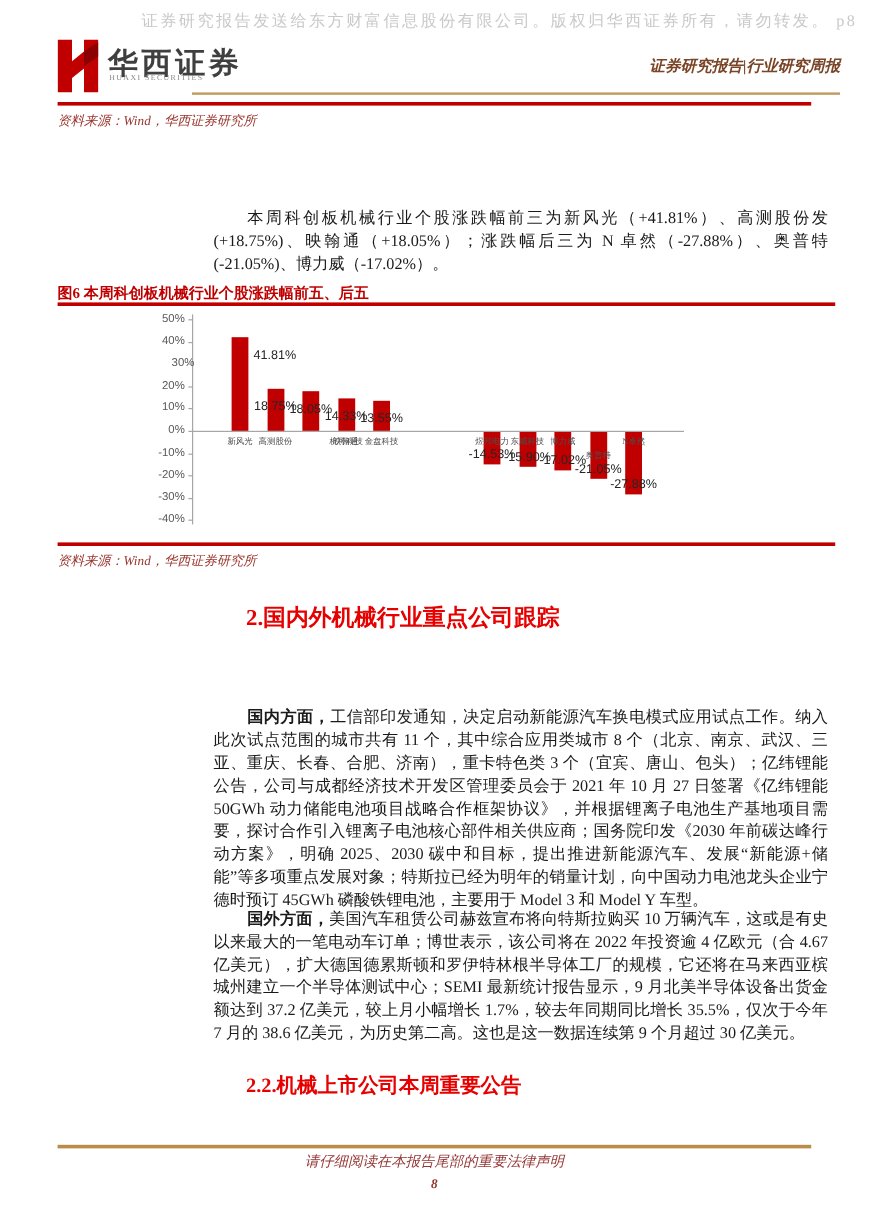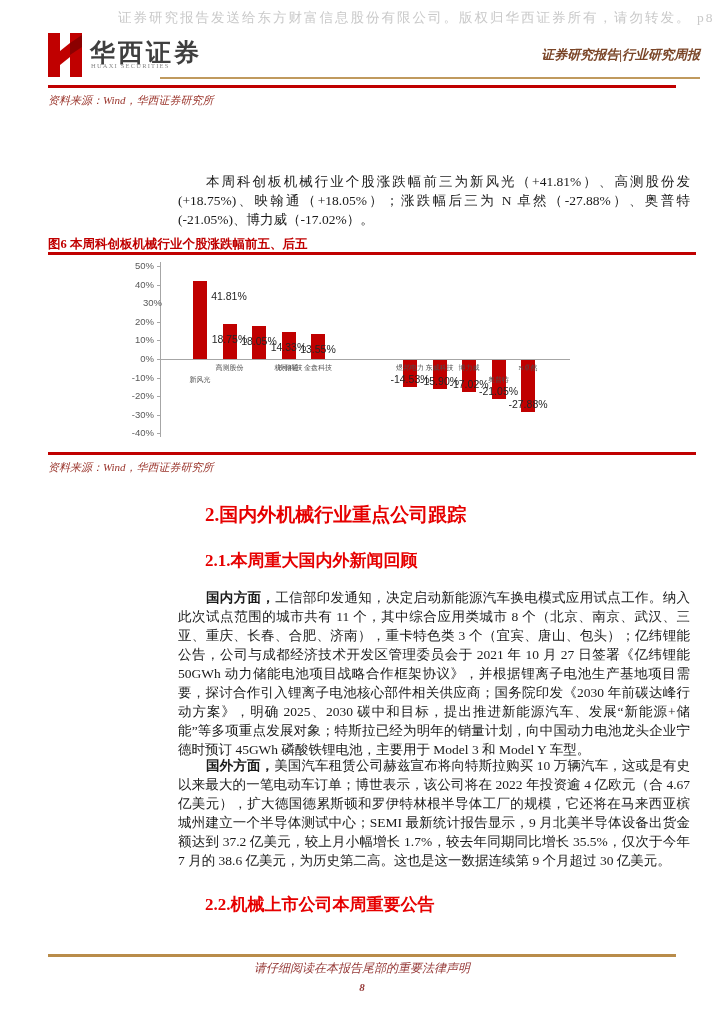--- a/index.html
+++ b/index.html
@@ -91,21 +91,21 @@
       <div class="ytick-label" style="left: 72px; top: 115.55px;">-10%</div>
       <div class="axis" style="left: 109px; top: 121.55px; width: 3px; height: 1px;"></div>
       <div class="ytick-label" style="left: 72px; top: 134.1px;">-20%</div>
       <div class="axis" style="left: 109px; top: 140.1px; width: 3px; height: 1px;"></div>
       <div class="ytick-label" style="left: 72px; top: 152.65px;">-30%</div>
       <div class="axis" style="left: 109px; top: 158.65px; width: 3px; height: 1px;"></div>
       <div class="ytick-label" style="left: 72px; top: 171.2px;">-40%</div>
       <div class="axis" style="left: 109px; top: 177.2px; width: 3px; height: 1px;"></div>
       <div class="bar" style="left: 145px; top: 25.4424px; width: 14px; height: 77.5576px; background: rgb(192, 0, 0);"></div>
       <div class="bar-value" style="left: 152px; top: 34.4424px; margin-left: 29px;">41.81%</div>
-      <div class="bar-cat" style="left: 152px; top: 107px; margin-top: 12px;">新风光</div>
+      <div class="bar-cat" style="left: 152px; top: 107px;">新风光</div>
       <div class="bar" style="left: 174.5px; top: 68.2188px; width: 14px; height: 34.7812px; background: rgb(192, 0, 0);"></div>
       <div class="bar-value" style="left: 181.5px; top: 77.2188px;">18.75%</div>
       <div class="bar-cat" style="left: 181.5px; top: 107px;">高测股份</div>
       <div class="bar" style="left: 204px; top: 69.5172px; width: 14px; height: 33.4828px; background: rgb(192, 0, 0);"></div>
       <div class="bar-value" style="left: 211px; top: 78.5172px;">18.05%</div>
       <div class="bar-cat" style="left: 200px; top: 107px; margin-left: 40px;">映翰通</div>
       <div class="bar" style="left: 233.5px; top: 76.4179px; width: 14px; height: 26.5821px; background: rgb(192, 0, 0);"></div>
       <div class="bar-value" style="left: 240.5px; top: 85.4179px;">14.33%</div>
       <div class="bar-cat" style="left: 240.5px; top: 107px;">杭可科技</div>
       <div class="bar" style="left: 263px; top: 77.8648px; width: 14px; height: 25.1352px; background: rgb(192, 0, 0);"></div>
@@ -124,21 +124,20 @@
       <div class="bar-value" style="left: 450.5px; top: 129.048px;">-21.05%</div>
       <div class="bar-cat" style="left: 450.5px; top: 107px; margin-top: 12px;">奥普特</div>
       <div class="bar" style="left: 473px; top: 104px; width: 14px; height: 51.7174px; background: rgb(192, 0, 0);"></div>
       <div class="bar-value" style="left: 480px; top: 141.717px;">-27.88%</div>
       <div class="bar-cat" style="left: 480px; top: 107px;">N卓然</div>
     </div>
   <div class="abs red-line-c"></div>
   <div class="abs src-note src-fig">资料来源：Wind，华西证券研究所</div>
 
   <div class="abs h-main h2">2.国内外机械行业重点公司跟踪</div>
-  <div class="abs h-sub h21">2.1.本周重大国内外新闻回顾</div>
 
   <div class="abs body-para para-dom"><span class="lead-bold">国内方面，</span><span>工信部印发通知，决定启动新能源汽车换电模式应用试点工作。纳入此次试点范围的城市共有 11 个，其中综合应用类城市 8 个（北京、南京、武汉、三亚、重庆、长春、合肥、济南），重卡特色类 3 个（宜宾、唐山、包头）；亿纬锂能公告，公司与成都经济技术开发区管理委员会于 2021 年 10 月 27 日签署《亿纬锂能 50GWh 动力储能电池项目战略合作框架协议》，并根据锂离子电池生产基地项目需要，探讨合作引入锂离子电池核心部件相关供应商；国务院印发《2030 年前碳达峰行动方案》，明确 2025、2030 碳中和目标，提出推进新能源汽车、发展“新能源+储能”等多项重点发展对象；特斯拉已经为明年的销量计划，向中国动力电池龙头企业宁德时预订 45GWh 磷酸铁锂电池，主要用于 Model 3 和 Model Y 车型。</span></div>
 
   <div class="abs body-para para-for"><span class="lead-bold">国外方面，</span><span>美国汽车租赁公司赫兹宣布将向特斯拉购买 10 万辆汽车，这或是有史以来最大的一笔电动车订单；博世表示，该公司将在 2022 年投资逾 4 亿欧元（合 4.67 亿美元），扩大德国德累斯顿和罗伊特林根半导体工厂的规模，它还将在马来西亚槟城州建立一个半导体测试中心；SEMI 最新统计报告显示，9 月北美半导体设备出货金额达到 37.2 亿美元，较上月小幅增长 1.7%，较去年同期同比增长 35.5%，仅次于今年 7 月的 38.6 亿美元，为历史第二高。这也是这一数据连续第 9 个月超过 30 亿美元。</span></div>
 
   <div class="abs h-sub h22">2.2.机械上市公司本周重要公告</div>
 
   <div class="abs gold-line-b"></div>
   <div class="abs footer-disclaimer">请仔细阅读在本报告尾部的重要法律声明</div>
   <div class="abs footer-page">8</div>

